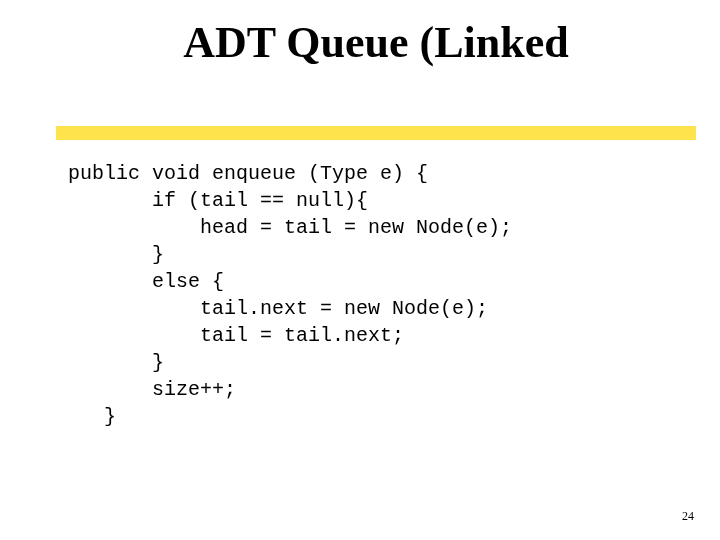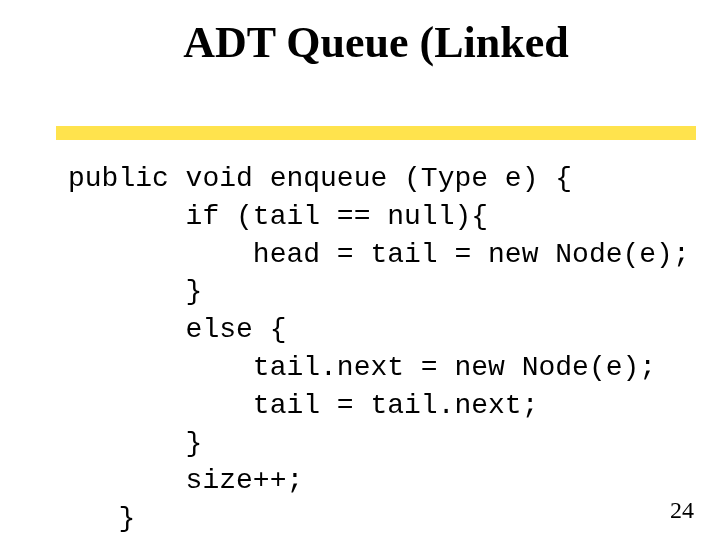--- a/index.html
+++ b/index.html
@@ -40,31 +40,31 @@
     height: 14px;
     background: #ffe34d;
     top: 108px;
     z-index: 1;
   }
   .code-block {
     position: absolute;
     top: 160px;
     left: 68px;
     font-family: "Courier New", Courier, monospace;
-    font-size: 28px;
+    font-size: 20px;
     line-height: 1.35;
     white-space: pre;
     color: #000;
   }
   .page-number {
     position: absolute;
     right: 26px;
     bottom: 16px;
     font-family: "Times New Roman", Times, serif;
-    font-size: 24px;
+    font-size: 12px;
     color: #000;
   }
 </style>
 </head>
 <body>
 
 <div class="slide">
 
   <div class="title-block">
     <h1 class="title-text">

